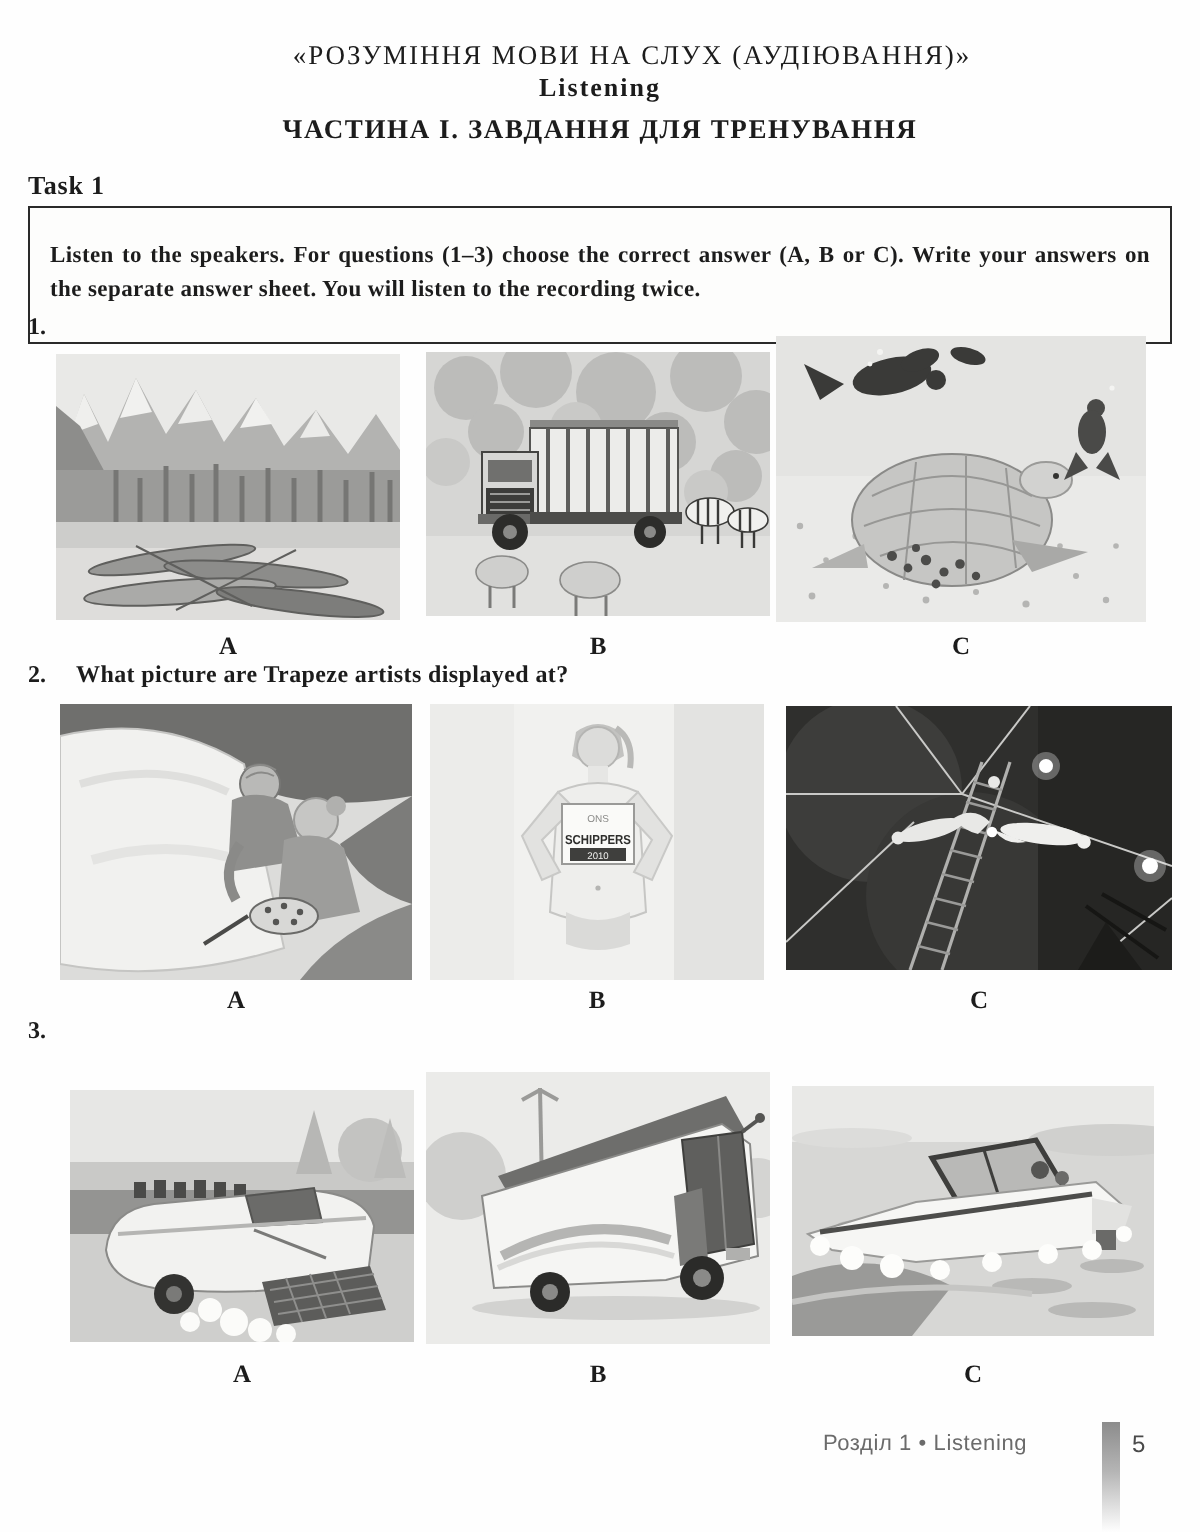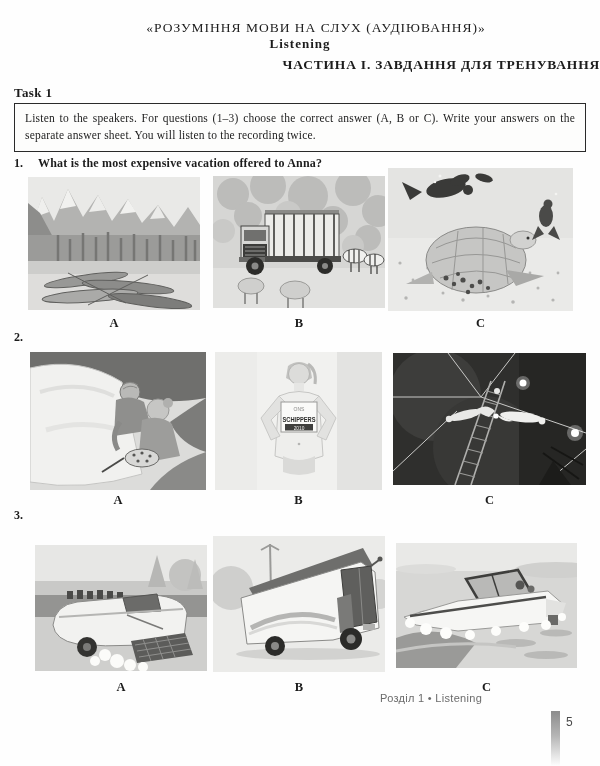--- a/index.html
+++ b/index.html
@@ -3,53 +3,52 @@
 <meta charset="utf-8">
 <style>
   html,body{margin:0;padding:0;background:#ffffff;}
   .page{
     position:relative;width:600px;height:766px;background:#fefefe;
     font-family:"Liberation Serif","DejaVu Serif",serif;color:#1c1c1c;overflow:hidden;
   }
   .abs{position:absolute;text-align:center;}
   .title1{top:20px;left:16px;width:600px;text-align:center;font-weight:normal;font-size:13.5px;letter-spacing:1px;}
   .title2{top:36px;left:0;width:600px;text-align:center;font-weight:bold;font-size:13px;letter-spacing:1px;}
-  .title3{top:57px;left:0;width:600px;text-align:right;font-weight:bold;font-size:13.5px;letter-spacing:0.8px;}
+  .title3{top:57px;left:0;width:600px;text-align:center;font-weight:bold;font-size:13.5px;letter-spacing:0.8px;}
   .task{top:85px;left:14px;font-weight:bold;font-size:13px;letter-spacing:0.4px;}
   .instr{
     top:103px;left:14px;width:550px;border:1.5px solid #2a2a2a;background:#fdfdfc;
-    padding:6px 10px;font-weight:normal;font-size:11.5px;line-height:1.5;letter-spacing:0.2px;text-align:justify;
+    padding:16px 10px;font-weight:bold;font-size:11.5px;line-height:1.5;letter-spacing:0.2px;text-align:justify;
   }
   .qnum{left:14px;font-weight:bold;font-size:12px;}
   .qtext{left:38px;font-weight:bold;font-size:12px;letter-spacing:0.2px;}
   .q1{top:156px;} .q2{top:330px;} .q3{top:508px;}
   .photo{position:absolute;overflow:hidden;background:#ececea;}
   .photo svg{display:block;width:100%;height:100%;}
   .optlabel{position:absolute;text-align:center;font-weight:bold;font-size:12.5px;}
-  .footer-left{top:692px;left:380px;width:165px;text-align:left;
+  .footer-left{top:716px;left:380px;width:165px;text-align:center;
     font-family:"Liberation Sans","DejaVu Sans",sans-serif;font-size:11px;color:#6b6b6b;letter-spacing:0.3px;}
   .footer-bar{top:711px;left:551px;width:9px;height:55px;
     background:linear-gradient(#8c8c8c,#b5b5b5 45%,rgba(255,255,255,0));}
   .footer-page{top:715px;left:566px;font-family:"Liberation Sans","DejaVu Sans",sans-serif;
     font-size:12px;color:#4a4a4a;}
 </style>
 </head>
 <body>
 
 <div class="page">
 
   <div class="abs title1">«РОЗУМІННЯ МОВИ НА СЛУХ (АУДІЮВАННЯ)»</div>
   <div class="abs title2">Listening</div>
   <div class="abs title3">ЧАСТИНА I. ЗАВДАННЯ ДЛЯ ТРЕНУВАННЯ</div>
 
   <div class="abs task">Task 1</div>
   <div class="abs instr">Listen to the speakers. For questions (1–3) choose the correct answer (A, B or C). Write your answers on the separate answer sheet. You will listen to the recording twice.</div>
 
   <div class="abs qnum q1">1.</div>
-  <div class="abs qtext q1">What is the most expensive vacation offered to Anna?</div>
 
   <div class="photo" style="left:28px;top:177px;width:172px;height:133px;">
     <svg viewBox="0 0 172 133" preserveAspectRatio="none">
       <rect width="172" height="133" fill="#e9e9e7"></rect>
       <polygon points="0,62 14,20 26,44 40,12 55,40 70,18 84,44 100,22 114,46 130,28 146,50 160,30 172,48 172,80 0,80" fill="#b3b3b1"></polygon>
       <polygon points="14,20 21,35 7,40" fill="#efefed"></polygon>
       <polygon points="40,12 48,29 32,32" fill="#f1f1ef"></polygon>
       <polygon points="70,18 78,33 61,35" fill="#ededeb"></polygon>
       <polygon points="100,22 108,35 92,37" fill="#f1f1ef"></polygon>
       <polygon points="130,28 137,41 122,42" fill="#ebebe9"></polygon>
@@ -214,20 +213,21 @@
           <circle cx="168" cy="26" r="1.3"></circle>
         </g>
     </svg>
   </div>
 
   <div class="optlabel" style="left:28px;top:316px;width:172px;">A</div>
   <div class="optlabel" style="left:213px;top:316px;width:172px;">B</div>
   <div class="optlabel" style="left:388px;top:316px;width:185px;">C</div>
 
   <div class="abs qnum q2">2.</div>
+  <div class="abs qtext q2">What picture are Trapeze artists displayed at?</div>
 
   <div class="photo" style="left:30px;top:352px;width:176px;height:138px;">
     <svg viewBox="0 0 176 138" preserveAspectRatio="none">
       <rect width="176" height="138" fill="#dcdcda"></rect>
       <path d="M0,0 H176 V46 Q120,56 86,36 L0,16 Z" fill="#6f6f6d"></path>
       <path d="M176,46 V100 Q150,92 140,70 Q160,56 176,46 Z" fill="#7c7c7a"></path>
       <path d="M0,16 Q50,4 92,30 L112,122 Q54,140 0,130 Z" fill="#f1f1ef" stroke="#c5c5c3"></path>
       <path d="M10,40 Q50,28 84,44" fill="none" stroke="#dfdfdd" stroke-width="4"></path>
       <path d="M16,78 Q56,66 96,80" fill="none" stroke="#e4e4e2" stroke-width="5"></path>
       <circle cx="100" cy="40" r="10" fill="#b9b9b7" stroke="#777775"></circle>

